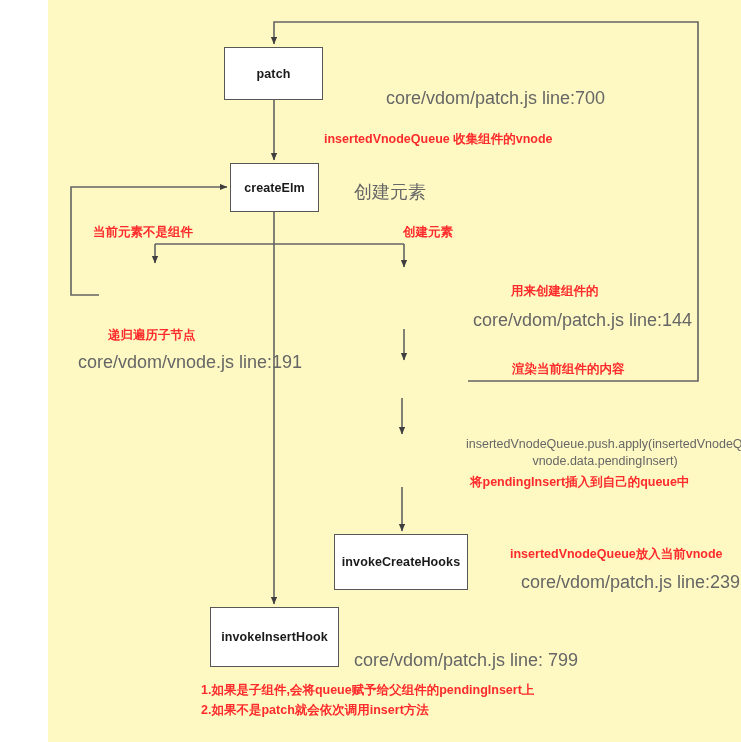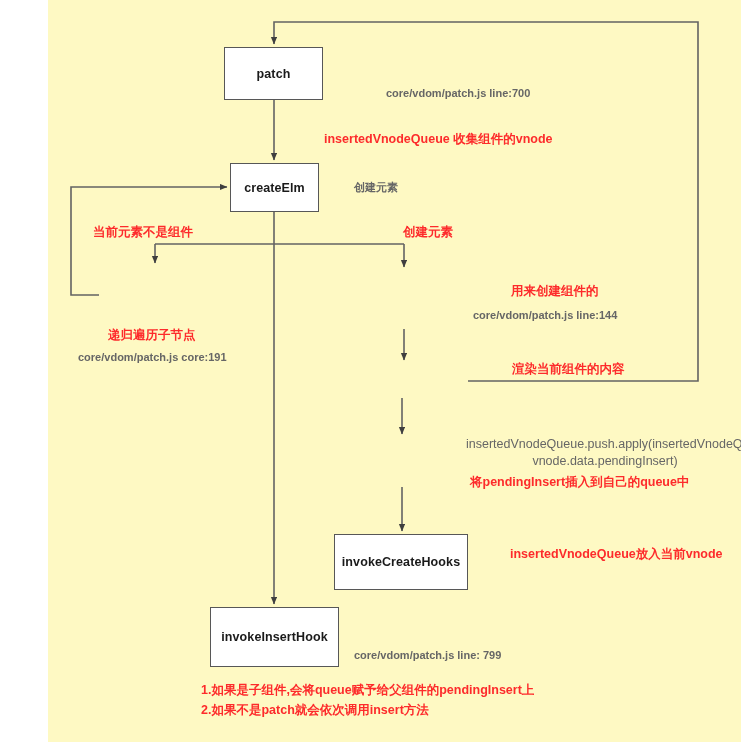--- a/index.html
+++ b/index.html
@@ -44,22 +44,22 @@
     white-space: nowrap;
     line-height: 1.35;
   }
   .note.red {
     color: #fd2b2b;
     font-weight: bold;
     font-size: 12.5px;
   }
   .note.gray {
     color: #666666;
-    font-weight: bold;
-    font-size: 11px;
+    font-weight: normal;
+    font-size: 18px;
   }
   .note.gray-wrap {
     color: #666666;
     font-weight: normal;
     font-size: 12.5px;
     white-space: normal;
     text-align: center;
   }
 </style>
 </head>
@@ -123,29 +123,30 @@
   <div class="note gray" style="left:338px; top:86px;">core/vdom/patch.js   line:700</div>
 
   <div class="note red" style="left:276px; top:131px;">insertedVnodeQueue 收集组件的vnode</div>
 
   <div class="note gray" style="left:306px; top:180px;">创建元素</div>
 
   <div class="note red" style="left:45px; top:224px;">当前元素不是组件</div>
   <div class="note red" style="left:355px; top:224px;">创建元素</div>
 
   <div class="note red" style="left:60px; top:327px;">递归遍历子节点</div>
-  <div class="note gray" style="left:30px; top:350px;">core/vdom/patch.js core:191</div>
+  <div class="note gray" style="left:30px; top:350px;">core/vdom/vnode.js line:191</div>
 
   <div class="note red" style="left:463px; top:283px;">用来创建组件的</div>
   <div class="note gray" style="left:425px; top:308px;">core/vdom/patch.js   line:144</div>
 
   <div class="note red" style="left:464px; top:361px;">渲染当前组件的内容</div>
 
   <div class="note red" style="left:422px; top:474px;">将pendingInsert插入到自己的queue中</div>
   <div class="note gray-wrap" style="left:418px; top:436px; width:278px;">insertedVnodeQueue.push.apply(insertedVnodeQueue, vnode.data.pendingInsert)</div>
 
   <div class="note red" style="left:462px; top:546px;">insertedVnodeQueue放入当前vnode</div>
+  <div class="note gray" style="left:473px; top:570px;">core/vdom/patch.js  line:239</div>
 
   <div class="note gray" style="left:306px; top:648px;">core/vdom/patch.js  line: 799</div>
   <div class="note red" style="left:153px; top:682px;">1.如果是子组件,会将queue赋予给父组件的pendingInsert上</div>
   <div class="note red" style="left:153px; top:702px;">2.如果不是patch就会依次调用insert方法</div>
 
 </div>
 
 </body></html>

